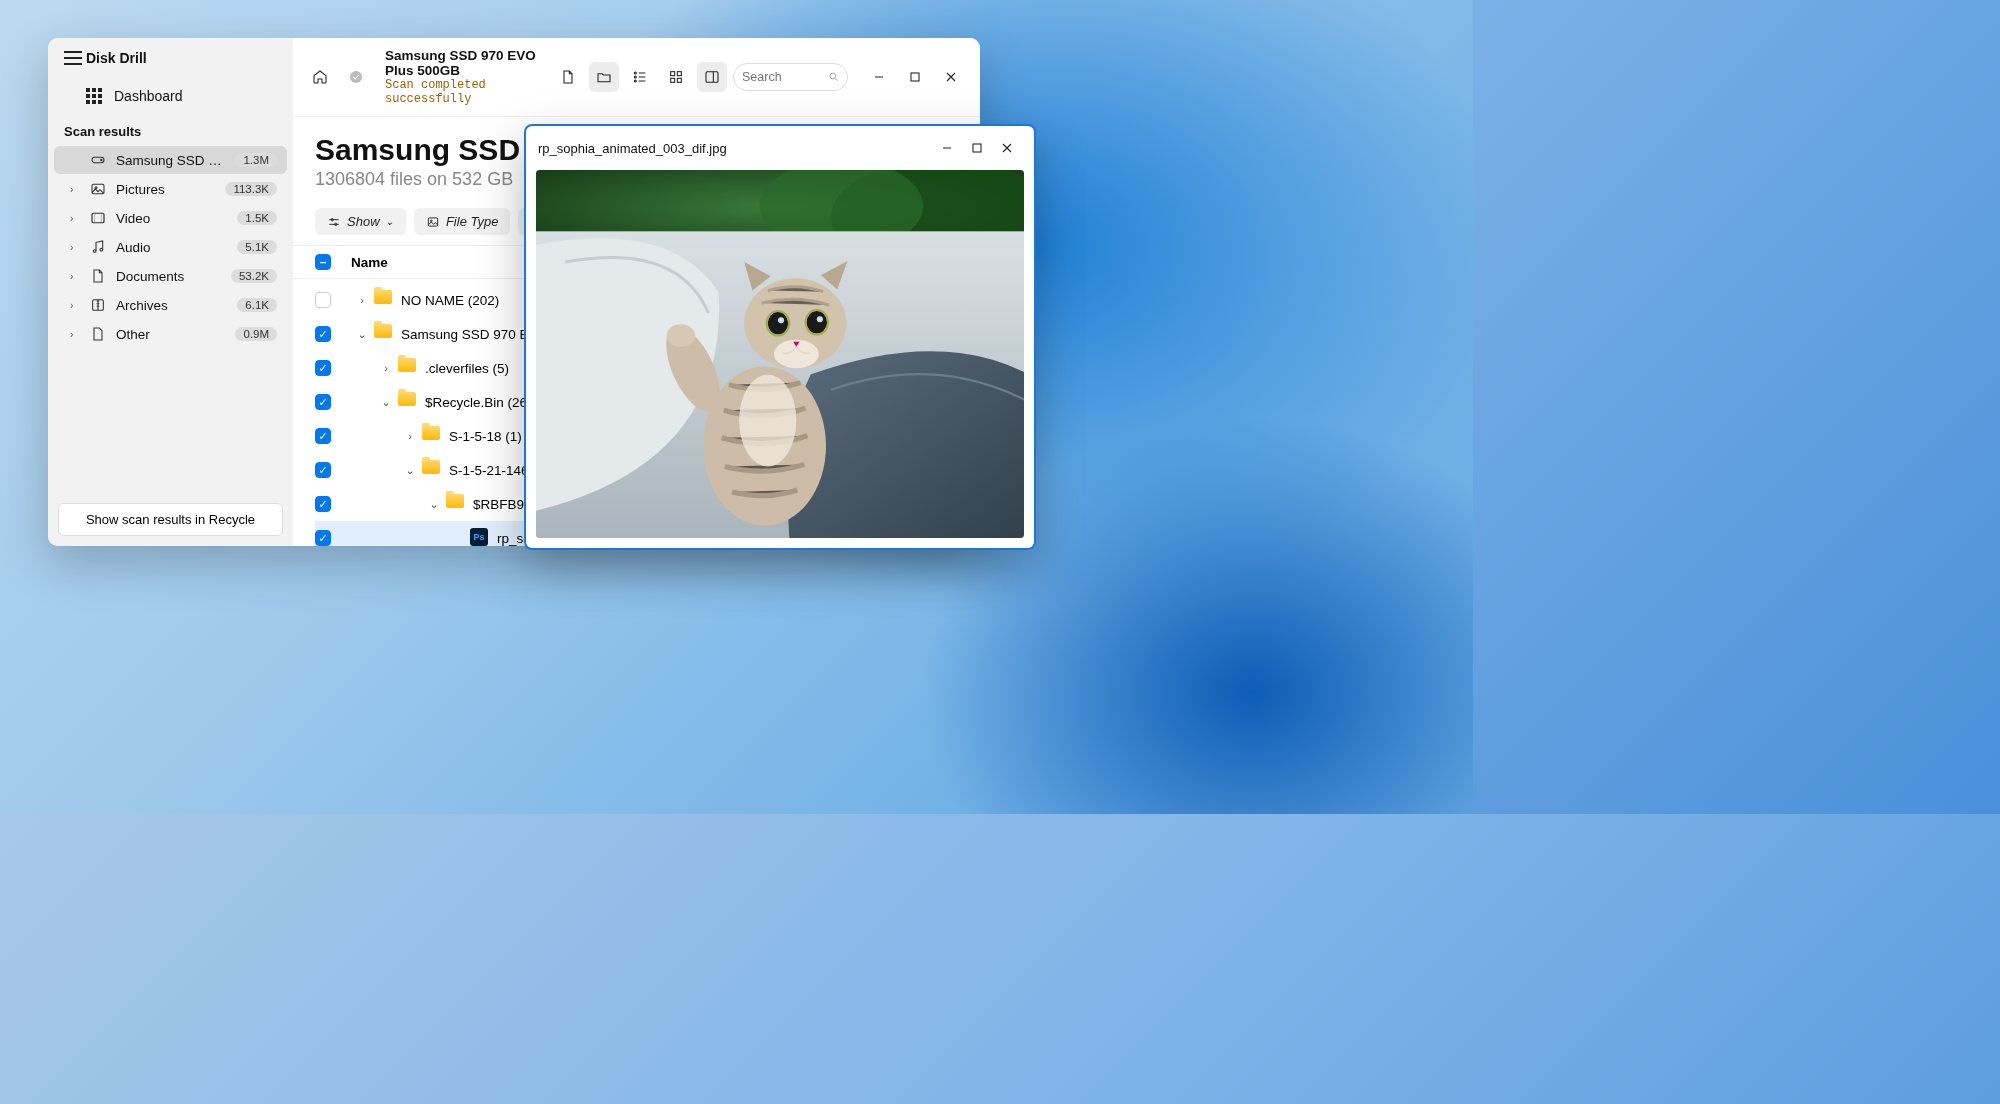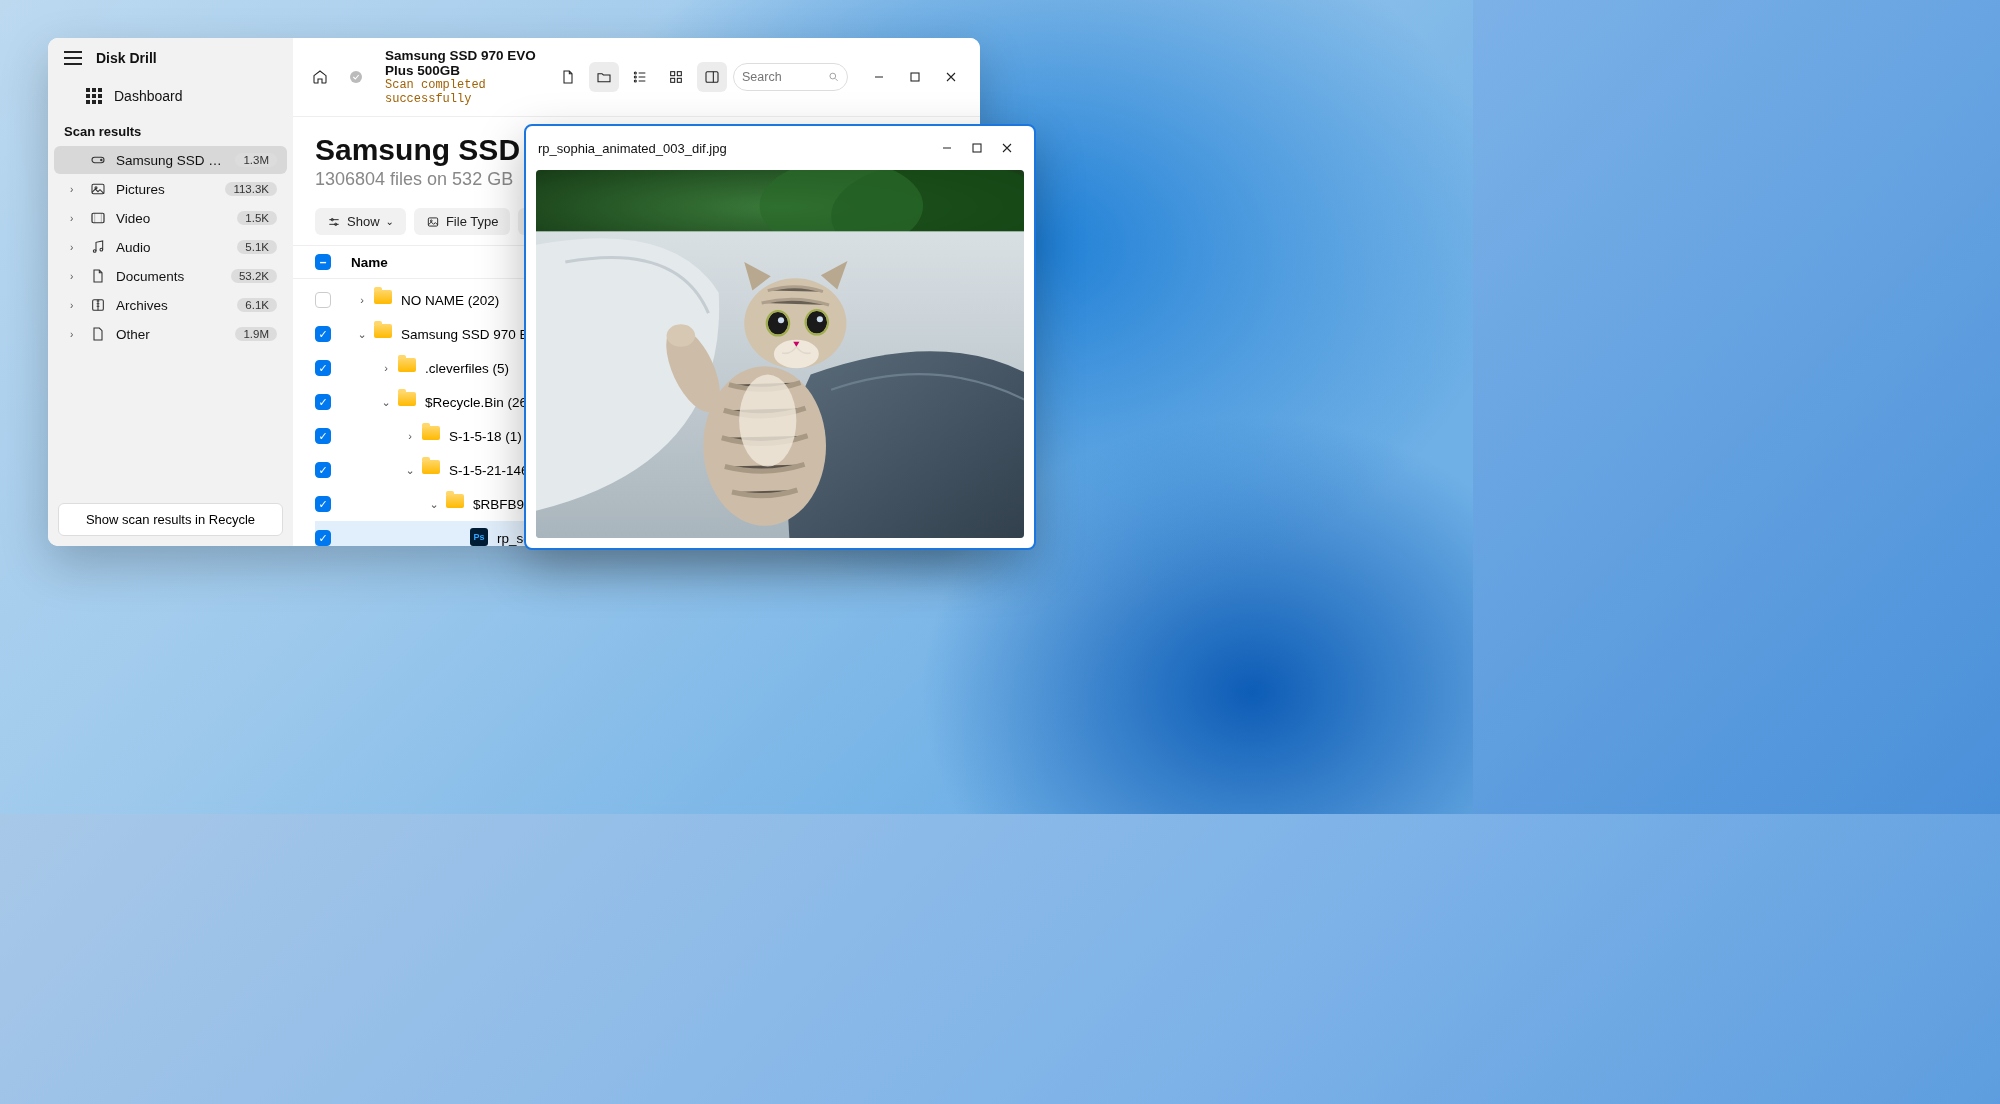--- a/index.html
+++ b/index.html
@@ -19,21 +19,21 @@
   position: absolute; left: 48px; top: 38px;
   width: 932px; height: 508px;
   background: #fff; border-radius: 10px;
   box-shadow: 0 18px 48px rgba(0,0,0,.22);
   display: flex; overflow: hidden;
 }
 .sidebar {
   width: 245px; background: #f2f2f2;
   display: flex; flex-direction: column;
 }
-.sb-hdr { display: flex; align-items: center; gap: 14px; padding: 12px 16px; }
+.sb-hdr { display: flex; align-items: center; gap: 4px; padding: 12px 16px; }
 .hamburger { width: 18px; height: 14px; display:flex; flex-direction:column; justify-content:space-between; cursor:pointer; }
 .hamburger span { height:2px; background:#222; }
 .app-title { font-size: 14px; font-weight:600; color:#111; }
 .sb-dashboard { display:flex; align-items:center; gap:12px; padding: 10px 16px 10px 38px; font-size:14px; color:#111; cursor:pointer; }
 .grid9 { width:16px; height:16px; display:grid; grid-template-columns:repeat(3,1fr); gap:2px; }
 .grid9 span { background:#222; }
 .sb-section { font-size:13px; font-weight:600; color:#111; padding: 10px 16px 6px; }
 .sb-item { display:flex; align-items:center; gap:10px; padding: 6px 10px 6px 16px; font-size:13.5px; color:#111; cursor:pointer; border-radius:6px; margin:1px 6px; }
 .sb-item.active { background:#d8d8d8; }
 .sb-item .chev { width:10px; color:#555; font-size:10px; }
@@ -52,21 +52,21 @@
 .tb-title { font-size:13.5px; font-weight:600; color:#111; }
 .tb-sub { font-size:12px; color:#a16207;font-family:Liberation Mono, monospace; }
 .search-box { display:flex; align-items:center; width:115px; height:28px; border:1px solid #ddd; border-radius:14px; padding:0 8px; gap:6px; }
 .search-box input { border:none; outline:none; width:100%; font-size:12.5px; color:#555; }
 .win-ctl { display:flex; gap:2px; margin-left:8px; }
 .win-ctl .tb-ico { width:34px; }
 .heading { padding: 16px 22px 4px; }
 .h1 { font-size:30px; font-weight:600; color:#111; }
 .h-sub { font-size:18px; color:#888; margin-top:2px; }
 .filter-row { display:flex; gap:8px; padding:14px 22px 10px; }
-.filter-btn { display:flex; align-items:center; gap:6px; padding:6px 12px; background:#f1f1f1; border-radius:6px; font-size:13px; color:#222; cursor:pointer; }
+.filter-btn { display:flex; align-items:center; gap:6px; padding:6px 12px; background:#f1f1f1; border-radius:6px; font-size:13px; color:#222; cursor:pointer;font-style:italic; }
 .filter-btn svg { width:14px; height:14px; stroke:#222; fill:none; stroke-width:1.6; }
 .table-hdr { display:flex; align-items:center; padding:8px 22px; border-top:1px solid #eee; border-bottom:1px solid #eee; font-size:13.5px; font-weight:600; }
 .cbx { width:16px; height:16px; border-radius:4px; border:1.5px solid #ccc; display:flex; align-items:center; justify-content:center; cursor:pointer; flex-shrink:0; }
 .cbx.on { background:#0078f0; border-color:#0078f0; }
 .cbx.on::after { content:"✓"; color:#fff; font-size:11px; }
 .cbx.mixed { background:#0078f0; border-color:#0078f0; }
 .cbx.mixed::after { content:"–"; color:#fff; font-size:12px; line-height:1; }
 .col-name { margin-left:20px; }
 .tree { flex:1; overflow-y:auto; padding:4px 0 4px 22px; }
 .row { display:flex; align-items:center; height:34px; font-size:13.5px; cursor:pointer; }
@@ -198,21 +198,21 @@
           <span class="count">6.1K</span>
         </div>
         <div class="sb-item">
           <span class="chev">›</span>
           <span class="sb-icon">
             <svg viewBox="0 0 24 24">
               <path d="M6 3h8l4 4v14H6z"></path>
             </svg>
           </span>
           <span class="sb-label">Other</span>
-          <span class="count">1.9M</span>
+          <span class="count">0.9M</span>
         </div>
       </div>
     <div class="sb-footer">
       <button class="sb-footer-btn">Show scan results in Recycle</button>
     </div>
   </div>
 
   <div class="content">
     <div class="topbar">
       <div class="tb-ico">

